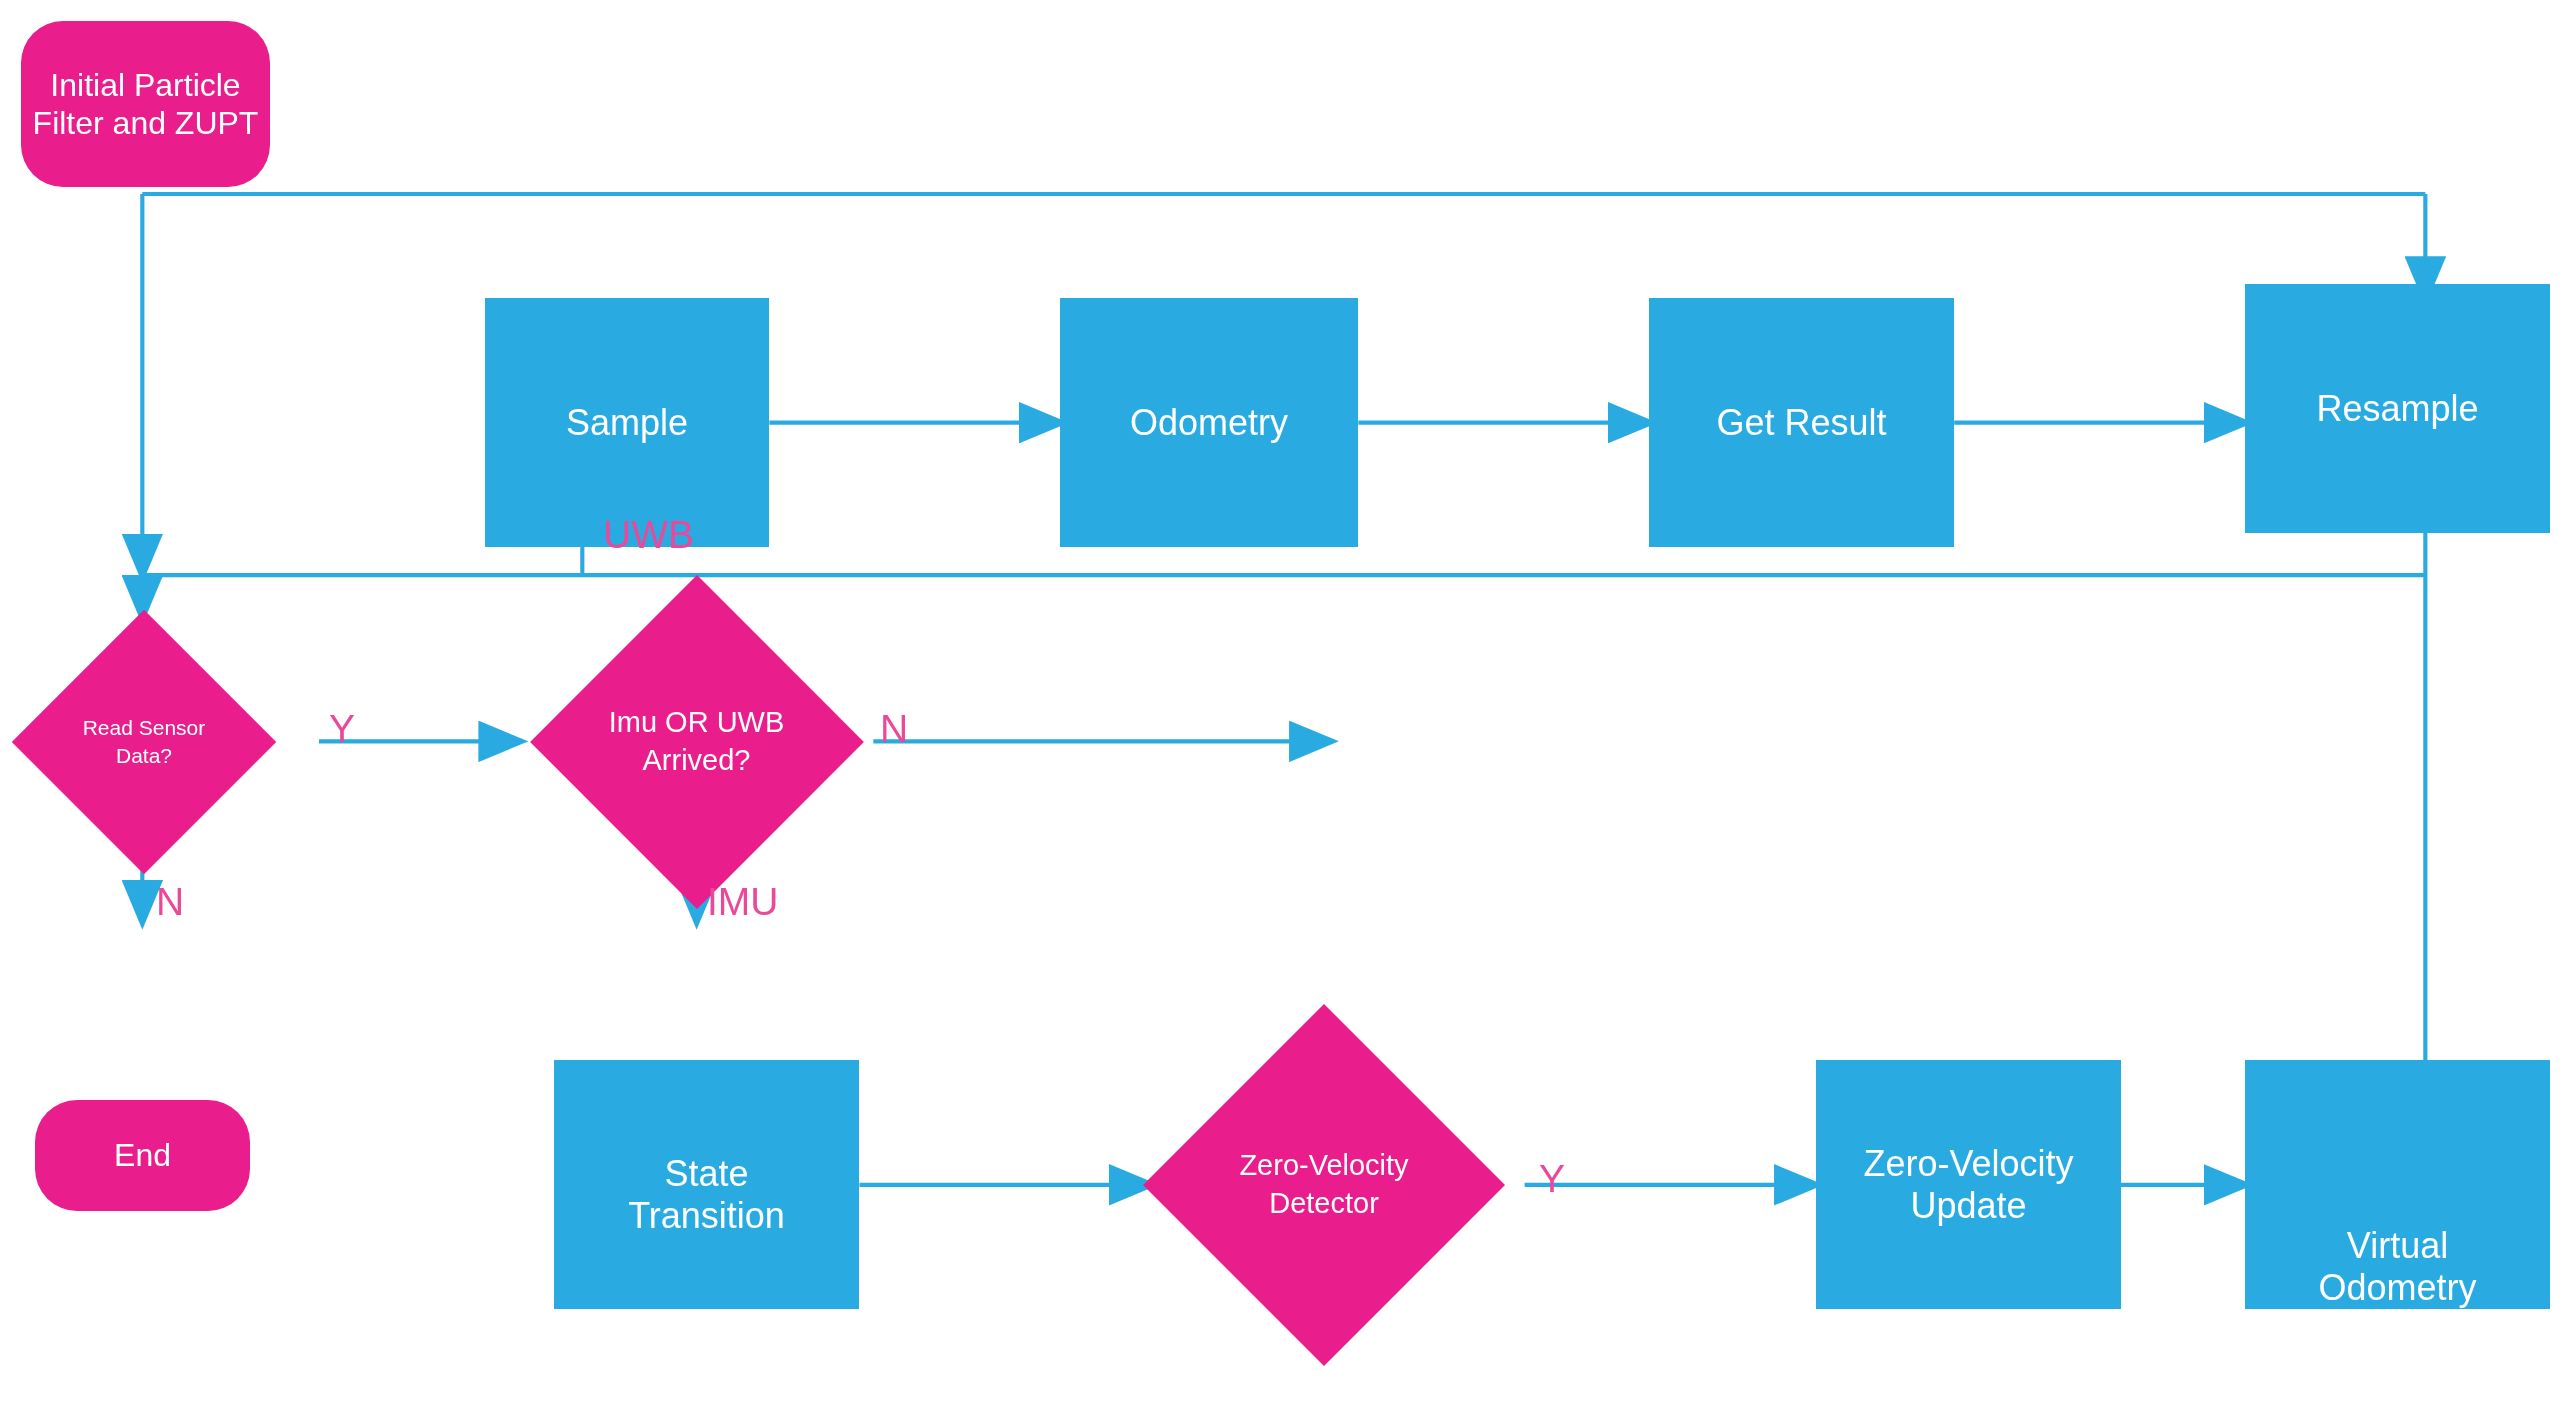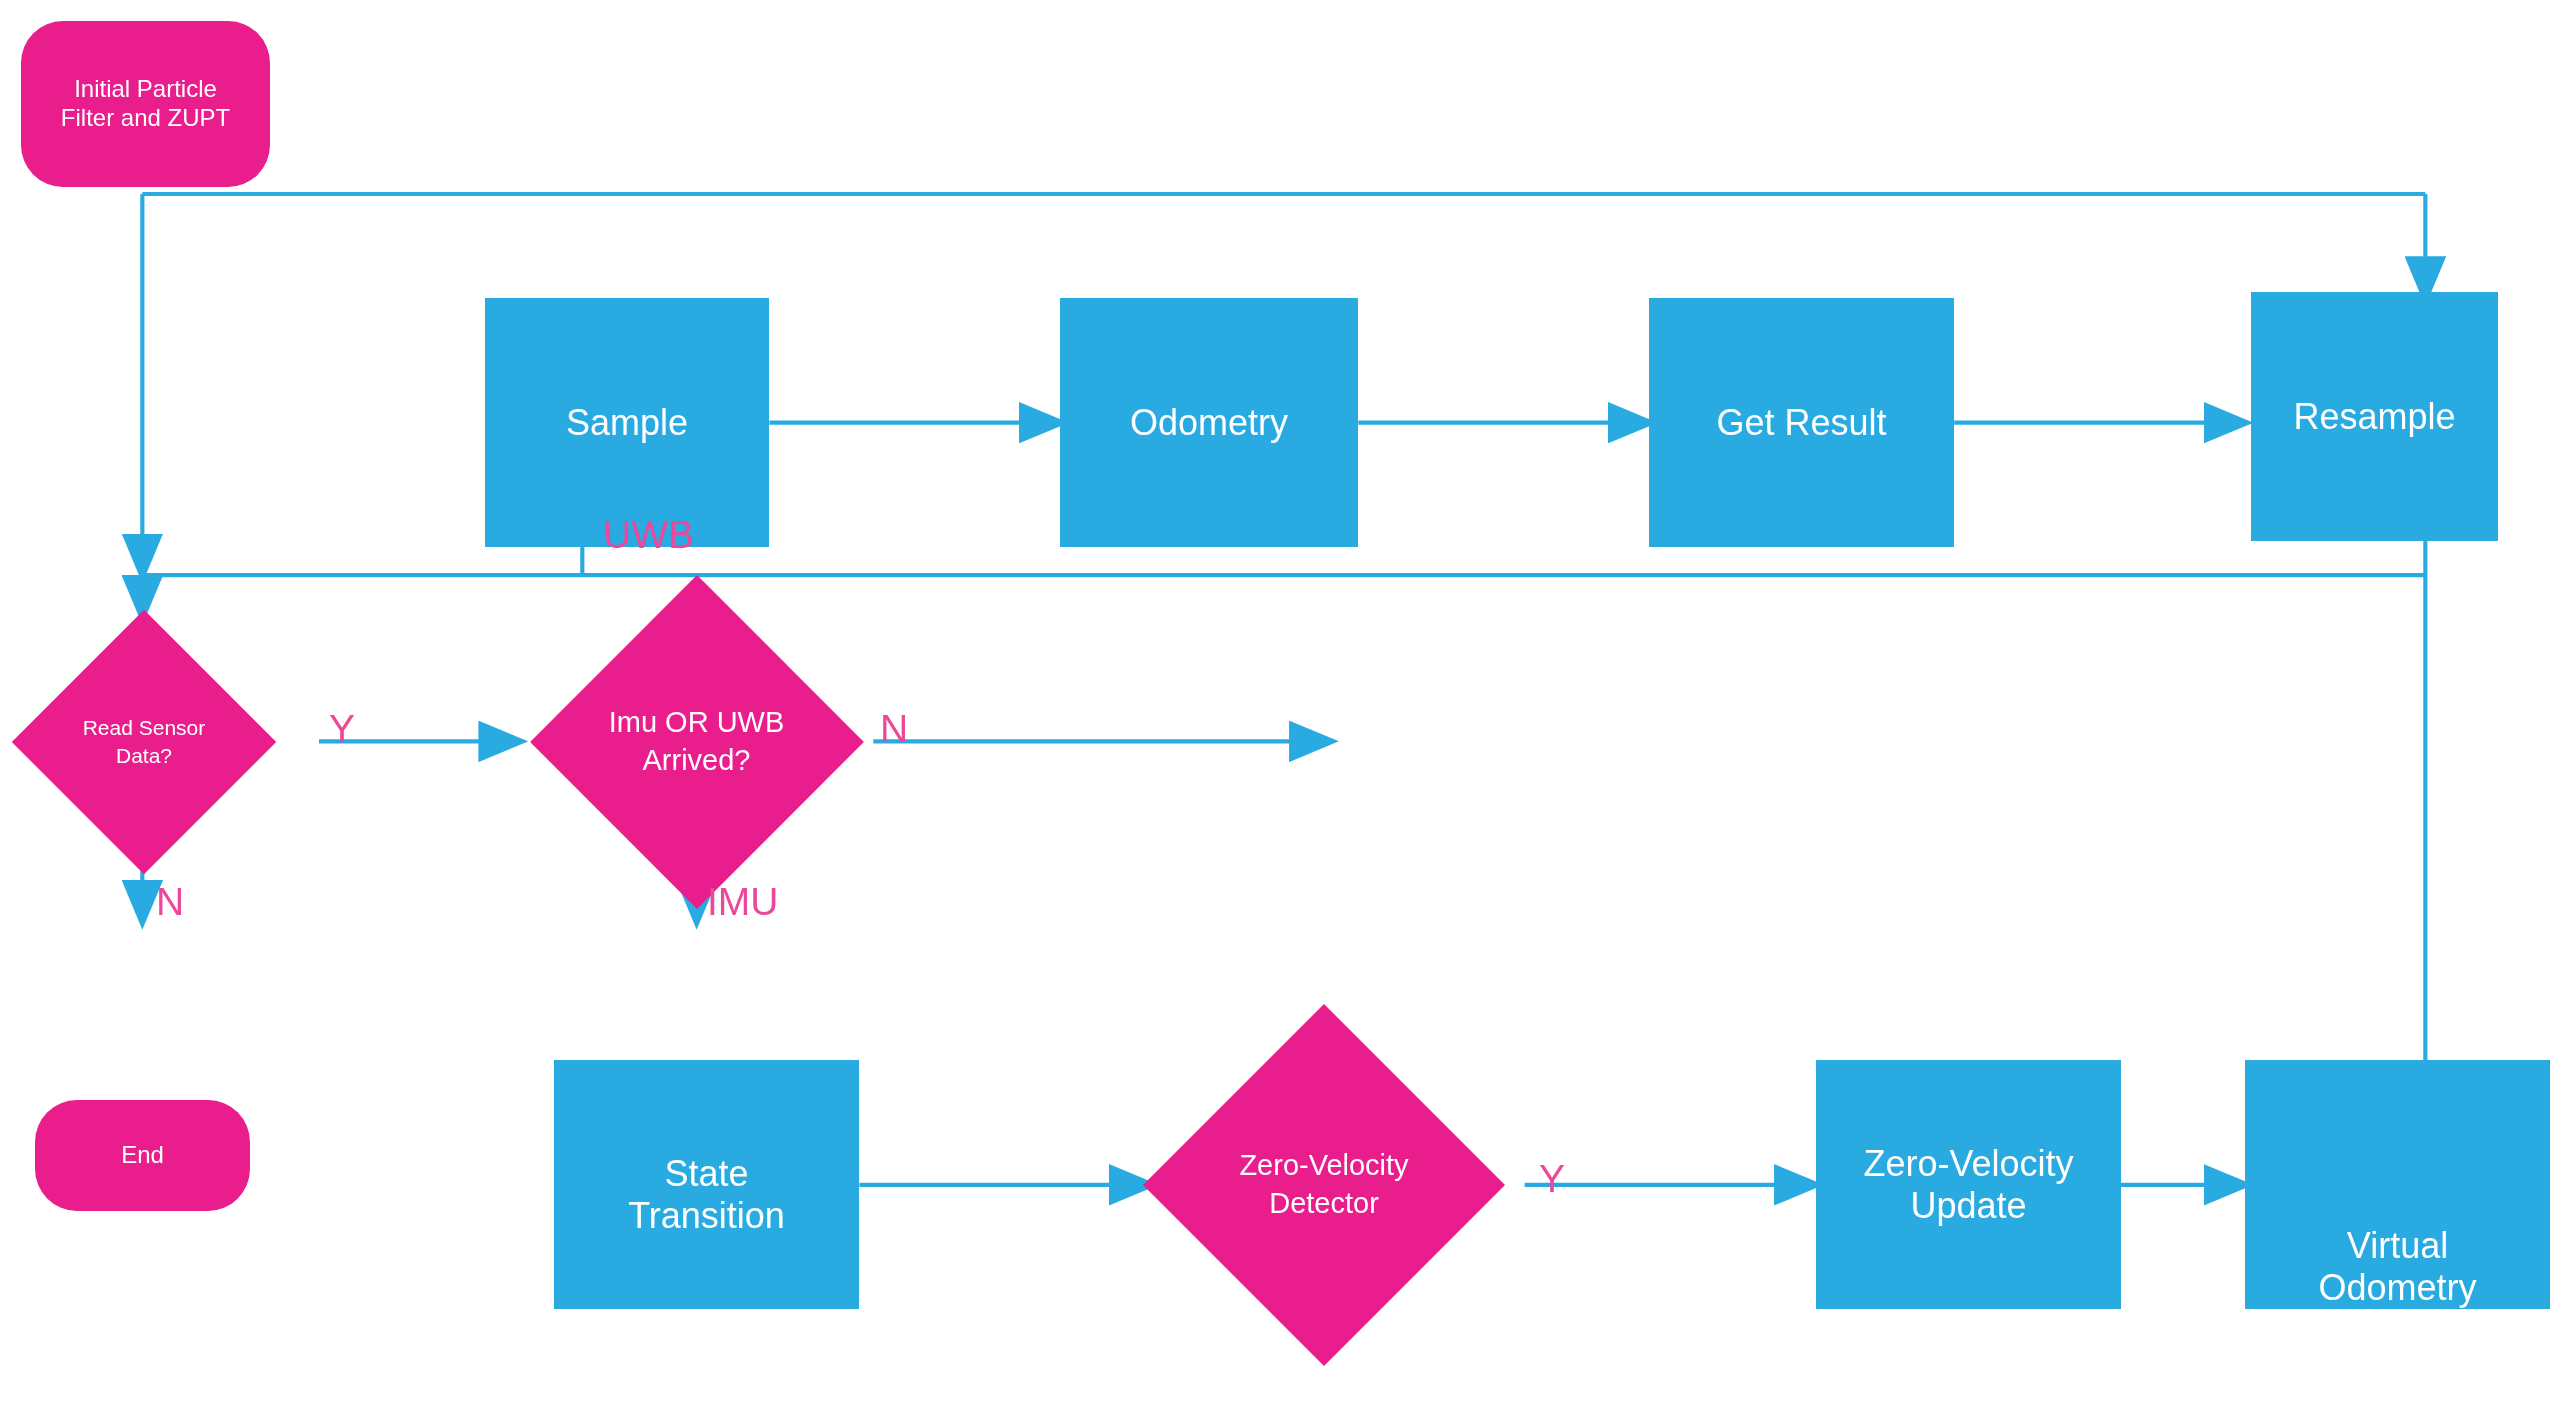--- a/index.html
+++ b/index.html
@@ -20,21 +20,21 @@
     
     .pill {
       position: absolute;
       border-radius: 42px;
       background: #e91e8c;
       color: #fff;
       display: flex;
       align-items: center;
       justify-content: center;
       text-align: center;
-      font-size: 24px;
+      font-size: 32px;
       font-weight: 500;
       line-height: 1.2;
     }
     .rect-blue {
       position: absolute;
       background: #29abe2;
       color: #fff;
       display: flex;
       align-items: center;
       justify-content: center;
@@ -153,21 +153,21 @@
   </div>
 
   <div class="rect-blue" style="left:1060px; top:298px; width:298px; height:249px;">
     <span>Odometry</span>
   </div>
 
   <div class="rect-blue" style="left:1649px; top:298px; width:305px; height:249px;">
     <span>Get Result</span>
   </div>
 
-  <div class="rect-blue" style="left:2245px; top:292px; width:247px; height:249px;margin-left:6px;">
+  <div class="rect-blue" style="left:2245px; top:284px; width:305px; height:249px;">
     <span>Resample</span>
   </div>
 
   <div class="label-text" style="left:603px; top:513px;">
     <span>UWB</span>
   </div>
 
   <div class="diamond" style="left:0px; top:610px; width:288px; height:263px;">
     <div class="diamond-inner">
       <div style="

